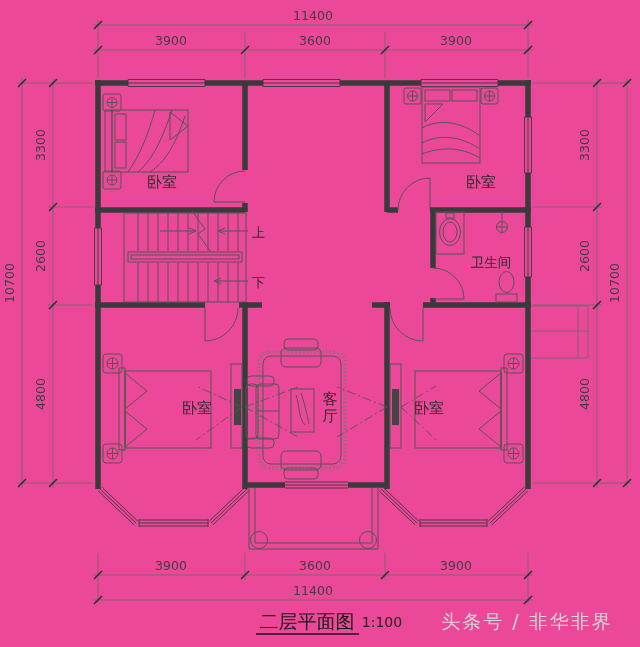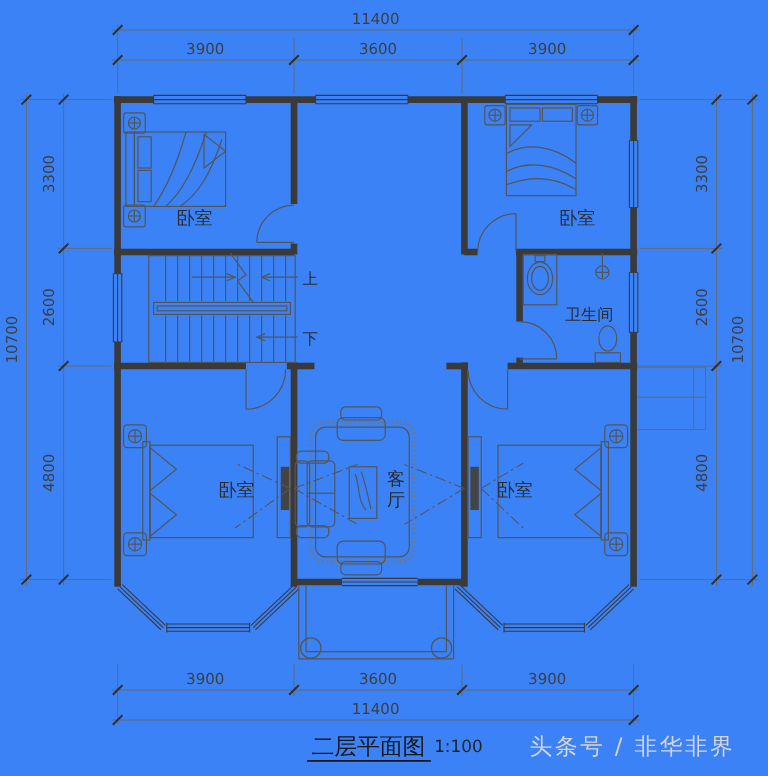--- a/index.html
+++ b/index.html
@@ -1,16 +1,16 @@
 <!DOCTYPE html>
 <html><head>
 <meta charset="utf-8">
 <style>
   html,body{margin:0;padding:0;background:#fff;}
-  #stage{position:relative;width:640px;height:647px;background:#3b82f6;overflow:hidden;
+  #stage{position:relative;width:640px;height:647px;background:#ec4899;overflow:hidden;
          font-family:"DejaVu Sans",sans-serif;}
   svg text{font-family:"DejaVu Sans",sans-serif;fill:#3d3d3d;}
   .dim{font-size:12.5px;fill:#3f3f3f;}
   .room{font-size:15px;fill:#2b2b2b;}
   .roomsmall{font-size:13.5px;fill:#2b2b2b;}
   .updown{font-size:13px;fill:#2b2b2b;}
   .title{font-size:19px;fill:#161616;}
   .scale{font-size:14px;fill:#222;}
   .wm{font-size:19px;fill:#d5d5d5;letter-spacing:2px;}
   .wall{stroke:#3a3a3a;stroke-width:5.5;fill:none;}

